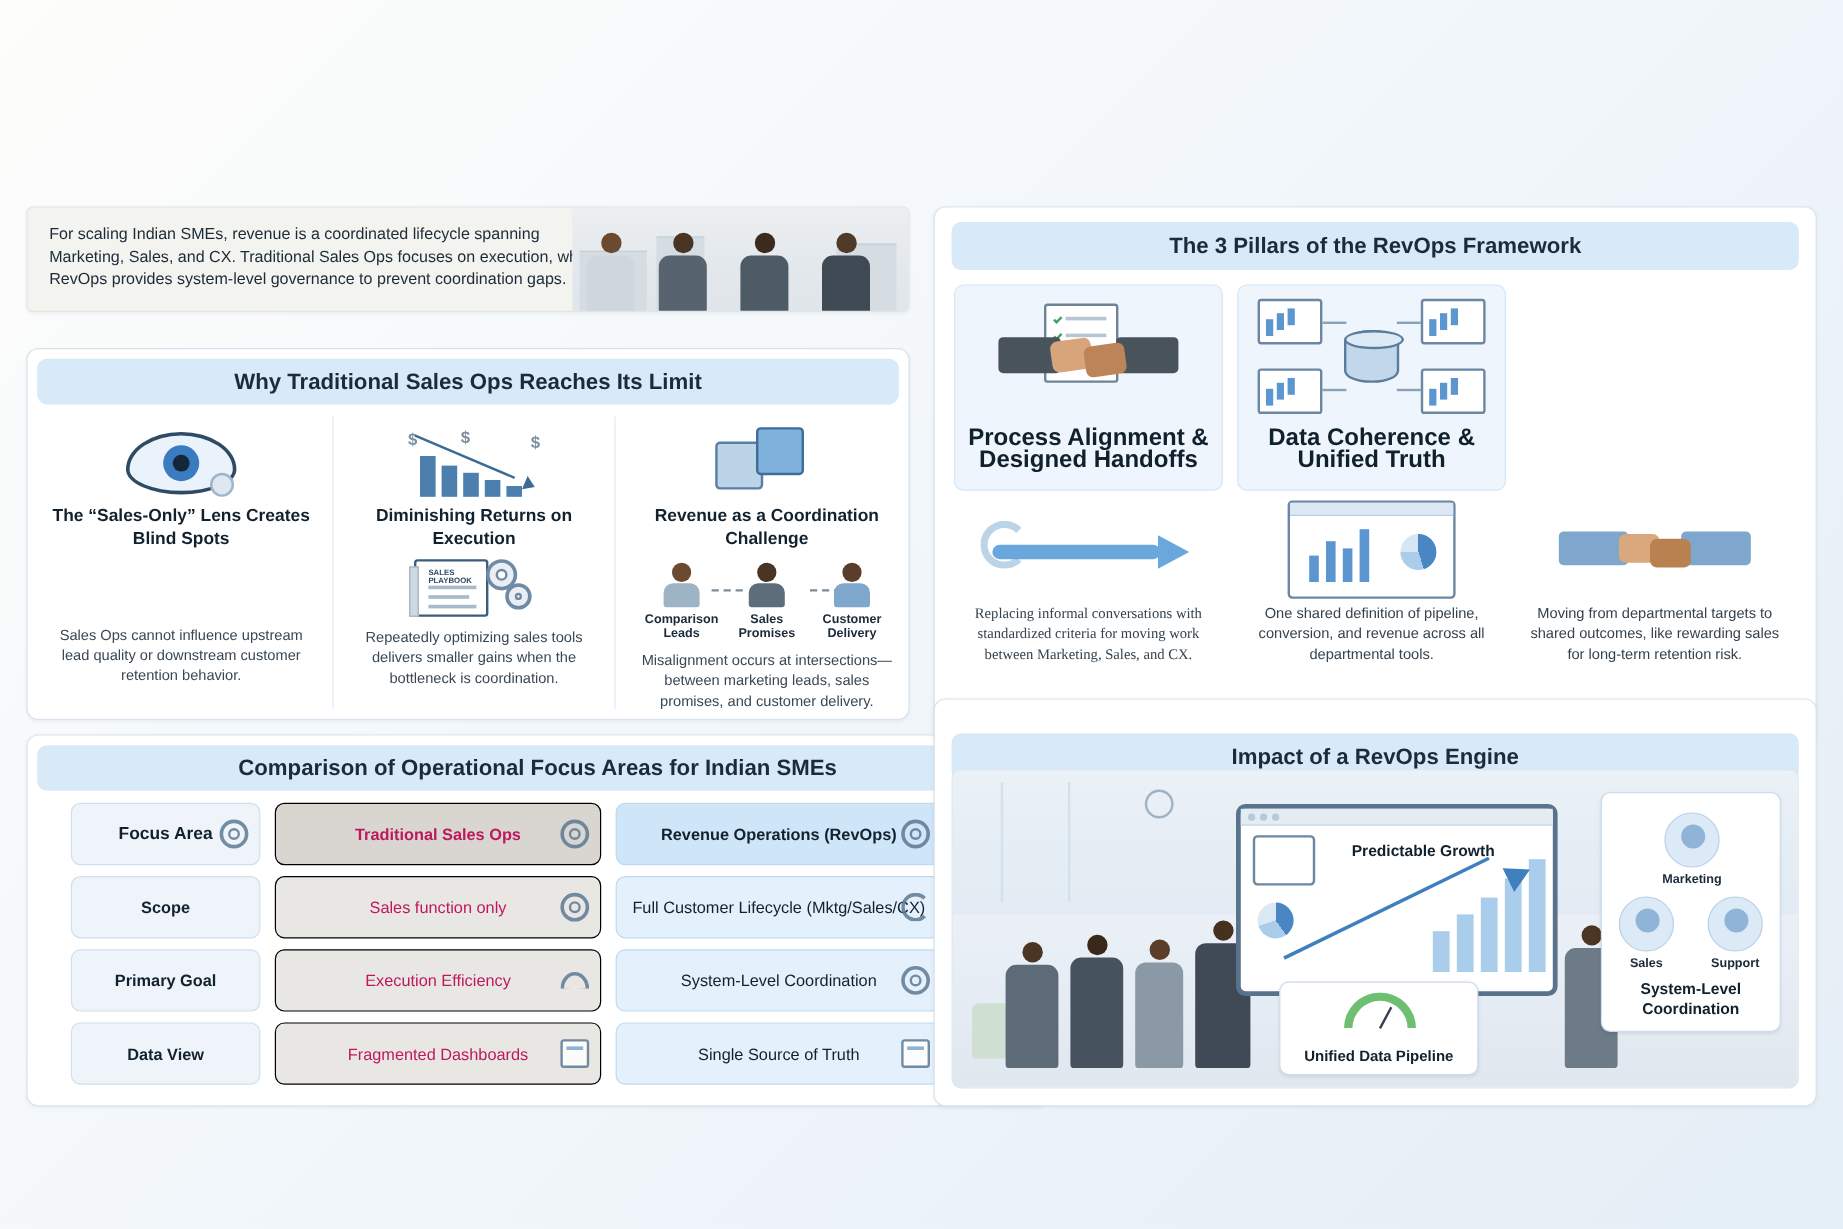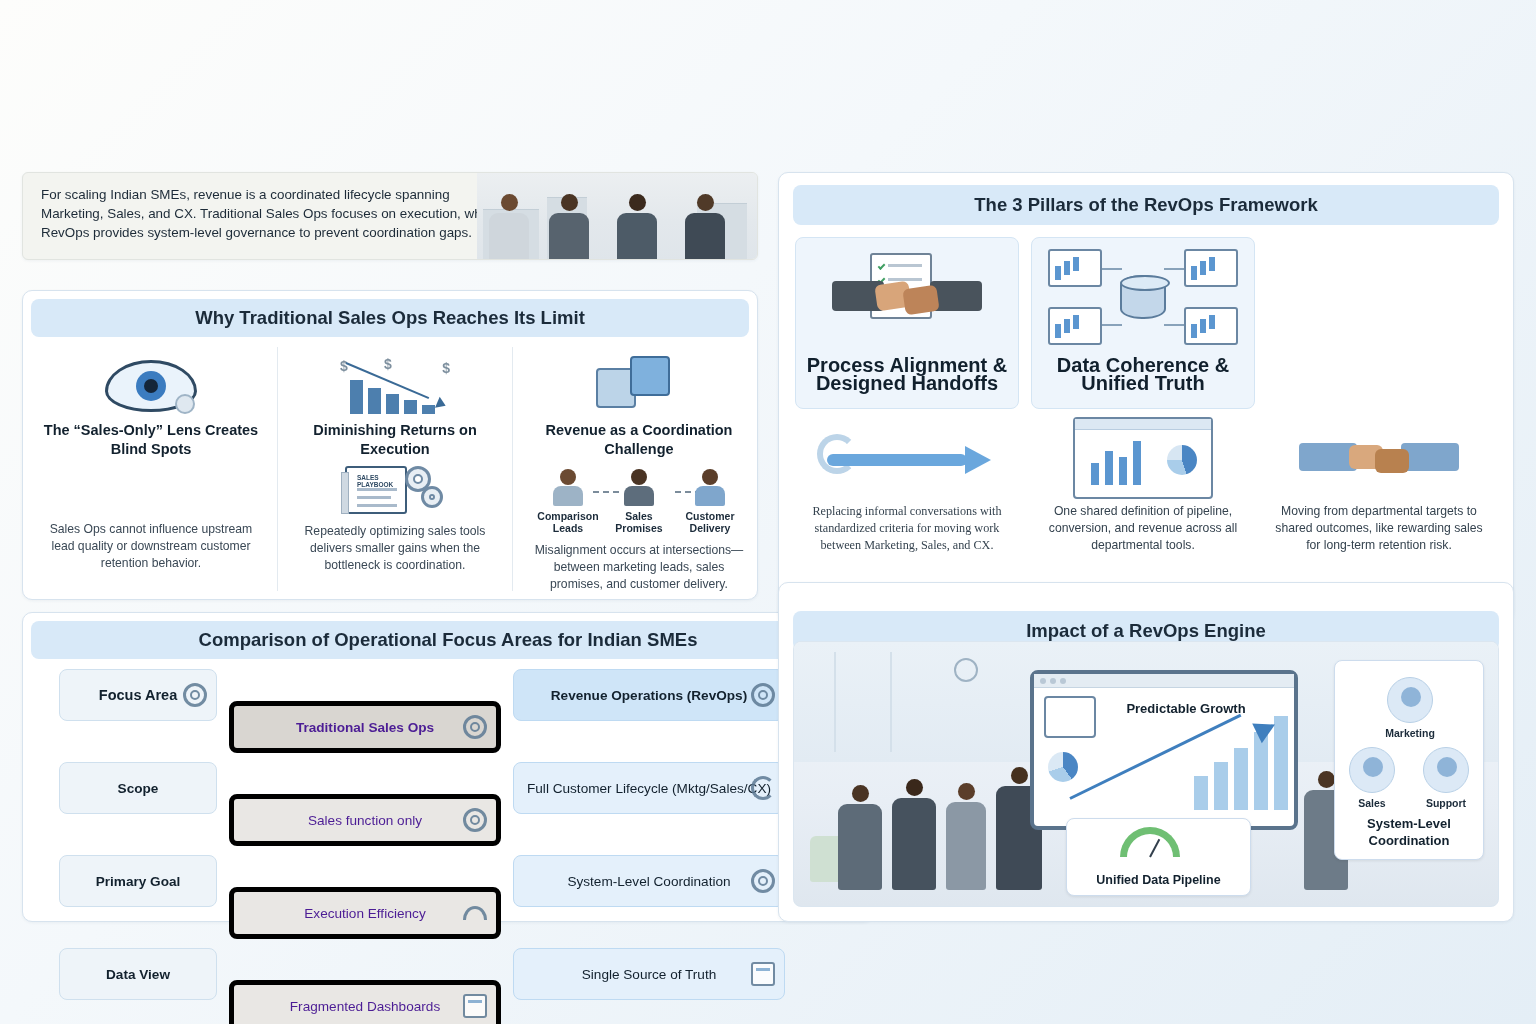--- a/index.html
+++ b/index.html
@@ -124,21 +124,21 @@
   
   #cmp { left: 22px; top: 612px; width: 852px; height: 310px; }
   #cmp .band { position:absolute; left:8px; top:8px; right:8px; height:38px; line-height:38px; font-size:18.5px;}
   .tbl { position:absolute; left:36px; top:56px; right:24px; }
   .trow { display:flex; gap: 12px; margin-bottom: 9px; }
   .cell {
     border-radius: 8px; height: 52px; display:flex; align-items:center; justify-content:center;
     position: relative; padding: 0 10px; text-align:center; font-size:13.6px; line-height:17px;
   }
   .c-label { width: 158px; background:#eef4f9; border:1px solid #cfe0ee; color:#12212e; font-weight:bold;}
-  .c-trad  { width: 272px; background:#e9e7e4; border:5px solid #000000; color:#4c1d95;margin-top:32px;}
+  .c-trad  { width: 272px; background:#e9e7e4; border:1px solid #000000; color:#be185d;}
   .c-rev   { width: 272px; background:#e4f0fb; border:1px solid #bedaf2; color:#12212e;}
   .trow.head .c-label{font-size:14.5px;}
   .trow.head .c-trad{background:#d9d6d1;font-weight:bold;}
   .trow.head .c-rev{background:#cfe5f8;font-weight:bold;}
   .mini { position:absolute; right:9px; top:50%; transform:translateY(-50%); width:24px;height:24px;opacity:.85;}
   .mini.gear-ic { border-radius:50%; border:3px solid #5d7a94; }
   .mini.gear-ic:after{content:"";position:absolute;inset:4px;border-radius:50%;border:2px solid #5d7a94;}
   .mini.cycle { border-radius:50%; border:3px solid #5d7a94; border-right-color:transparent;}
   .mini.gauge { border-radius:50% 50% 0 0 /100% 100% 0 0; border:3px solid #5d7a94; border-bottom:none; height:14px;}
   .mini.dash-ic { border:2px solid #5d7a94; border-radius:3px; background:#fff;}
@@ -215,21 +215,21 @@
            border:1px solid #dbe6f0; border-radius:8px; overflow:hidden;}
   .screen { position:absolute; left:236px; top:28px; width:268px; height:160px; background:#fff;
             border:4px solid #5a738c; border-radius:8px;}
   .screen .chrome{position:absolute;left:0;right:0;top:0;height:14px;background:#e4ecf3;border-bottom:1px solid #c6d5e2;}
   .screen .dot{position:absolute;top:4px;width:6px;height:6px;border-radius:50%;background:#b9c8d6;}
   .screen .gbar{position:absolute;bottom:16px;width:14px;background:#a9cdea;}
   .trend{position:absolute;left:36px;bottom:26px;width:190px;height:3px;background:#3f7fbe;transform:rotate(-26deg);transform-origin:left center;}
   .trendtip{position:absolute;right:18px;top:44px;width:0;height:0;border-left:20px solid #3f7fbe;
     border-top:11px solid transparent;border-bottom:11px solid transparent;transform:rotate(-26deg);}
   .screenlabel{position:absolute;left:92px;top:26px;width:120px;text-align:center;font-size:13px;font-weight:bold;color:#12212e;line-height:17px;}
-  .gaugecard{position:absolute;left:272px;bottom:10px;width:185px;height:78px;background:#fff;
+  .gaugecard{position:absolute;left:272px;bottom:10px;width:166px;height:78px;background:#fff;
     border:1px solid #cddced;border-radius:8px;box-shadow:0 1px 3px rgba(0,0,0,.08);}
   .gaugecard .g{position:absolute;left:53px;top:8px;width:60px;height:30px;border:7px solid #6fbf73;
     border-bottom:none;border-radius:60px 60px 0 0;}
   .gaugecard .needle{position:absolute;left:82px;top:18px;width:2px;height:20px;background:#33404d;transform:rotate(28deg);transform-origin:bottom center;}
   .gaugecard .cap{position:absolute;left:0;right:0;bottom:8px;text-align:center;font-size:12.5px;font-weight:bold;color:#12212e;}
   .orgcard{position:absolute;right:14px;top:18px;width:150px;height:200px;background:#fff;
     border:1px solid #cddced;border-radius:8px;box-shadow:0 1px 3px rgba(0,0,0,.08);}
   .node{position:absolute;width:46px;height:46px;border-radius:50%;background:#dce9f6;border:1px solid #b8d0e6;}
   .node .glyph{position:absolute;left:13px;top:9px;width:20px;height:20px;border-radius:50%;background:#8fb4d8;}
   .nlabel{position:absolute;width:70px;text-align:center;font-size:10.5px;font-weight:bold;color:#1b2b3a;}

